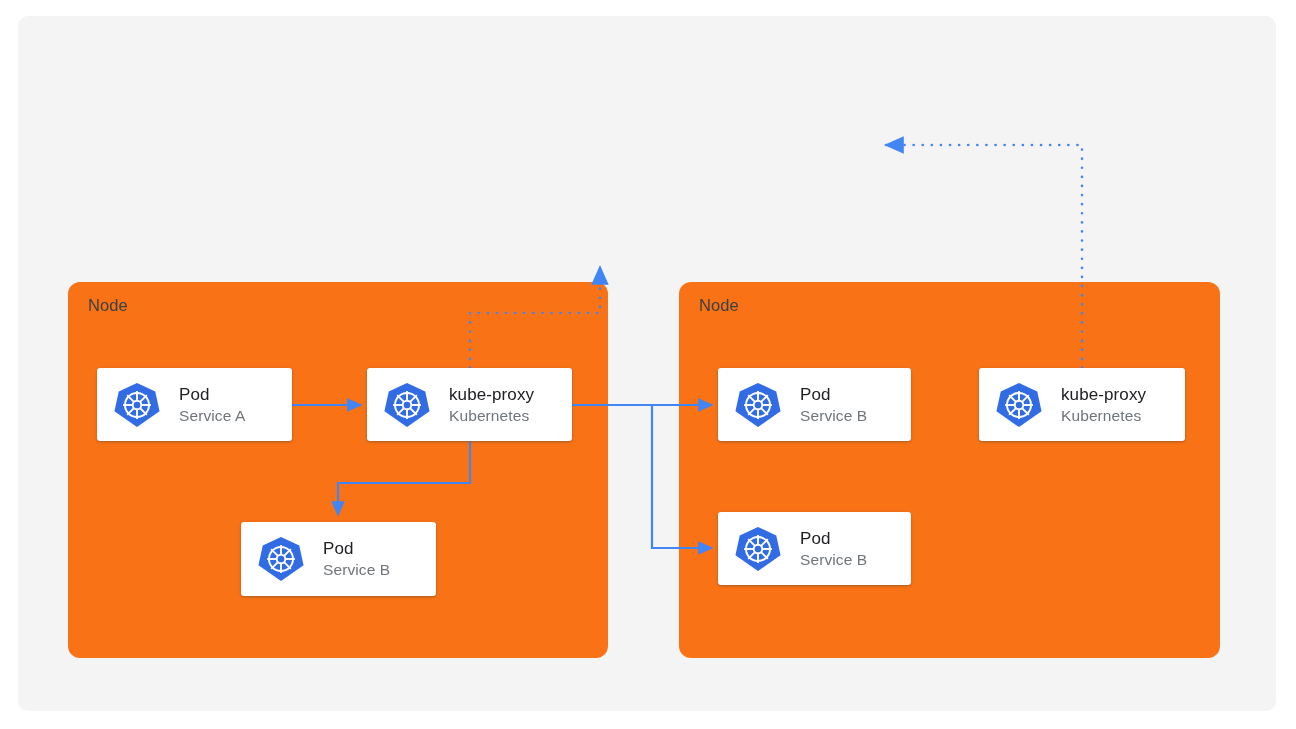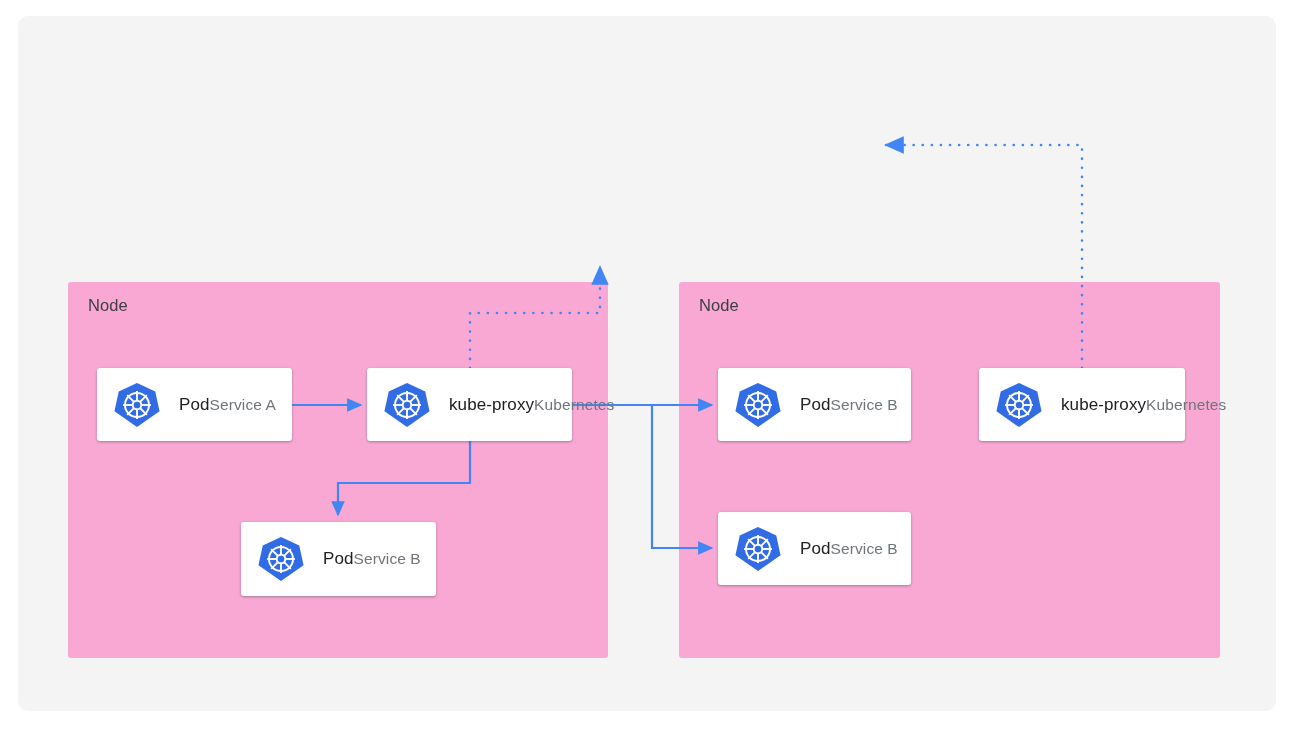--- a/index.html
+++ b/index.html
@@ -28,22 +28,22 @@
     top: 16px;
     width: 1258px;
     height: 695px;
     background: #f4f4f5;
     border-radius: 10px;
   }
 
   
   .node-box {
     position: absolute;
-    background: #f9a8d4;
-    border-radius: 3px;
+    background: #f97316;
+    border-radius: 12px;
   }
   .node-label {
     position: absolute;
     left: 20px;
     top: 14px;
     font-size: 16.5px;
     color: #3c4043;
     letter-spacing: .1px;
   }
 
@@ -60,21 +60,21 @@
   .card-icon {
     width: 48px;
     height: 48px;
     margin-left: 16px;
     flex: 0 0 auto;
   }
   .card-icon svg { display: block; width: 48px; height: 48px; }
   .card-text {
     margin-left: 18px;
     display: flex;
-    flex-direction: row;
+    flex-direction: column;
     justify-content: center;
     line-height: 1.25;
   }
   .card-title {
     font-size: 17px;
     color: #202124;
     letter-spacing: .1px;
     white-space: nowrap;
   }
   .card-sub {

